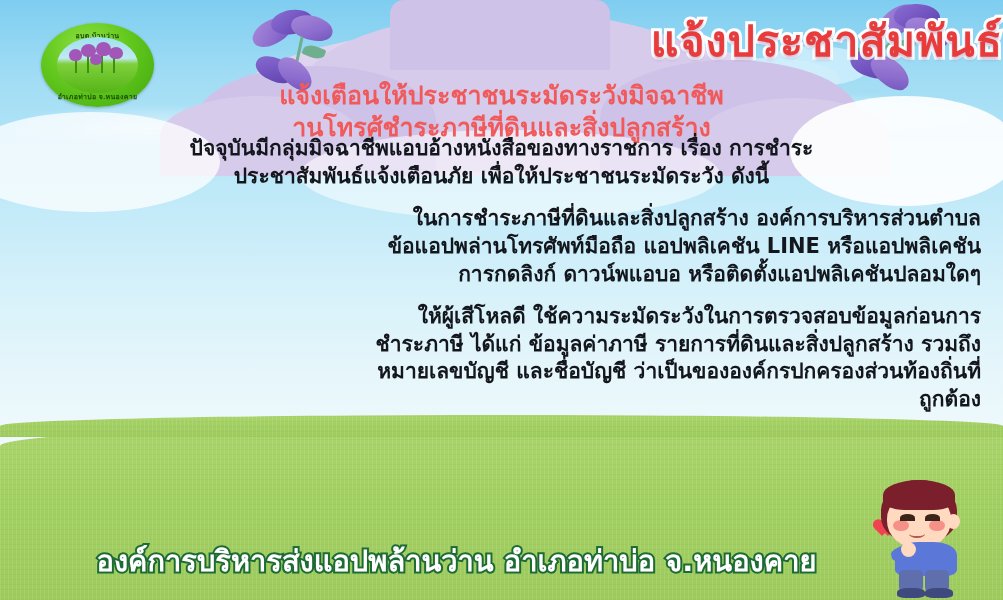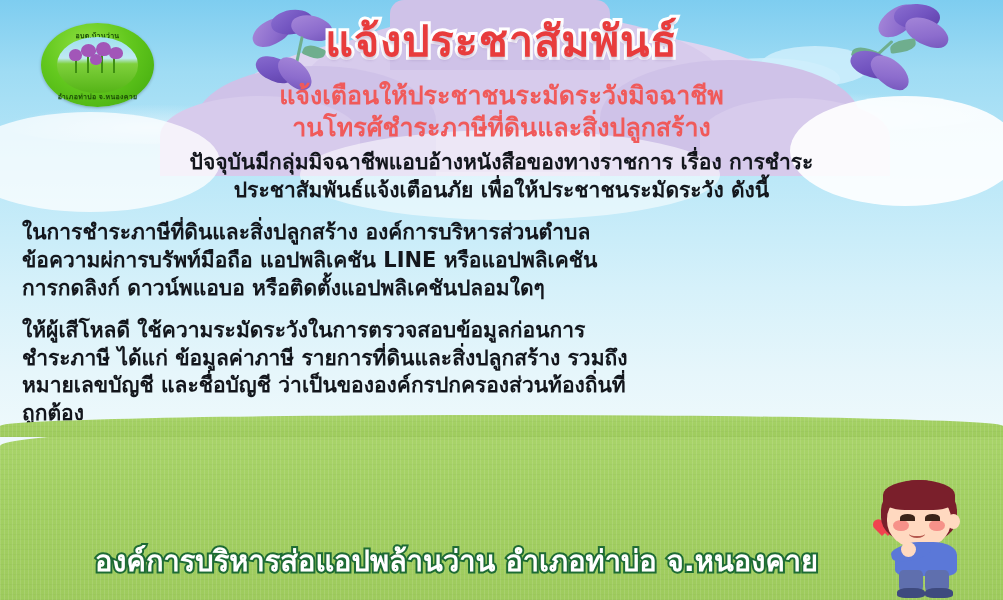--- a/index.html
+++ b/index.html
@@ -100,21 +100,21 @@
     position:absolute;
     background:#6fae8e;
     border-radius:60% 10% 60% 10%;
   }
   .stem { position:absolute; background:#6fae8e; border-radius:2px; }
 
   
   #headline {
     position:absolute;
     left:0; right:0; top:18px;
-    text-align:center;
+    text-align:right;
     font-family:"DejaVu Sans", sans-serif;
     font-size:43px;
     font-weight:bold;
     color:#e83c3c;
     letter-spacing:1px;
     line-height:1.08;
     -webkit-text-stroke:6px #ffffff;
     paint-order:stroke fill;
     text-shadow:0 3px 3px rgba(120,90,150,.35);
     white-space:nowrap;
@@ -128,31 +128,31 @@
     font-weight:bold;
     color:#f05a5a;
     line-height:1.28;
     white-space:nowrap;
   }
   #subhead div { display:block;font-family:Liberation Mono, monospace; }
 
   
   #body-copy {
     position:absolute;
-    left:22px; top:149px;
+    left:22px; top:135px;
     width:959px;
     font-family:"DejaVu Sans", sans-serif;
     font-size:21px;
     font-weight:bold;
     color:#13161c;
     line-height:1.33;
     text-align:center;
   }
   #body-copy .para { margin-bottom:14px; }
-  #body-copy .para.left { text-align:left; }
+  #body-copy .para.left { text-align:right; }
   #body-copy .para .ln { display:block; white-space:nowrap; }
 
   
   #grass {
     position:absolute;
     left:0; right:0; bottom:0;
     height:175px;
     background:
       repeating-linear-gradient(90deg, rgba(255,255,255,.10) 0 1px, rgba(255,255,255,0) 1px 4px),
       repeating-linear-gradient(0deg, rgba(0,0,0,.025) 0 1px, rgba(0,0,0,0) 1px 5px),
@@ -272,34 +272,34 @@
     <div>านโทรศ้ชำระภาษีที่ดินและสิ่งปลูกสร้าง</div>
   </div>
 
   <div id="body-copy">
     <div class="para">
       <span class="ln">ปัจจุบันมีกลุ่มมิจฉาชีพแอบอ้างหนังสือของทางราชการ เรื่อง การชำระ</span>
       <span class="ln">ประชาสัมพันธ์แจ้งเตือนภัย เพื่อให้ประชาชนระมัดระวัง ดังนี้</span>
     </div>
     <div class="para left">
       <span class="ln">         ในการชำระภาษีที่ดินและสิ่งปลูกสร้าง องค์การบริหารส่วนตำบล</span>
-      <span class="ln">ข้อความผ่การบรัพท์มือถือ แอปพลิเคชัน LINE หรือแอปพลิเคชัน</span>
+      <span class="ln">ข้อแอปพล่านโทรศัพท์มือถือ แอปพลิเคชัน LINE หรือแอปพลิเคชัน</span>
       <span class="ln">การกดลิงก์ ดาวน์พแอบอ หรือติดตั้งแอปพลิเคชันปลอมใดๆ</span>
     </div>
     <div class="para left">
       <span class="ln">        ให้ผู้เสีโหลดี ใช้ความระมัดระวังในการตรวจสอบข้อมูลก่อนการ</span>
       <span class="ln">ชำระภาษี ได้แก่ ข้อมูลค่าภาษี รายการที่ดินและสิ่งปลูกสร้าง รวมถึง</span>
       <span class="ln">หมายเลขบัญชี และชื่อบัญชี ว่าเป็นขององค์กรปกครองส่วนท้องถิ่นที่</span>
       <span class="ln">ถูกต้อง</span>
     </div>
   </div>
 
   <div id="grass"></div>
 
-  <div id="footer-text">องค์การบริหารส่อแอปพล้านว่าน อำเภอท่าบ่อ จ.หนองคาย</div>
+  <div id="footer-text">องค์การบริหารส่งแอปพล้านว่าน อำเภอท่าบ่อ จ.หนองคาย</div>
 
   <div id="boy">
     <div class="b-heart" style="left:22px; top:44px;"></div>
     <div class="pc b-hair-back" style="left:26px; top:4px;  width:76px; height:62px;"></div>
     <div class="pc b-face" style="left:32px; top:16px; width:64px; height:56px;"></div>
     <div class="pc b-hair-top" style="left:28px; top:4px;  width:72px; height:30px;"></div>
     <div class="pc b-ear" style="left:92px; top:38px; width:13px; height:15px;"></div>
     <div class="pc b-cheek" style="left:38px; top:44px; width:16px; height:11px;"></div>
     <div class="pc b-cheek" style="left:74px; top:44px; width:16px; height:11px;"></div>
     <div class="pc b-eye" style="left:45px; top:38px; width:15px; height:7px;"></div>

